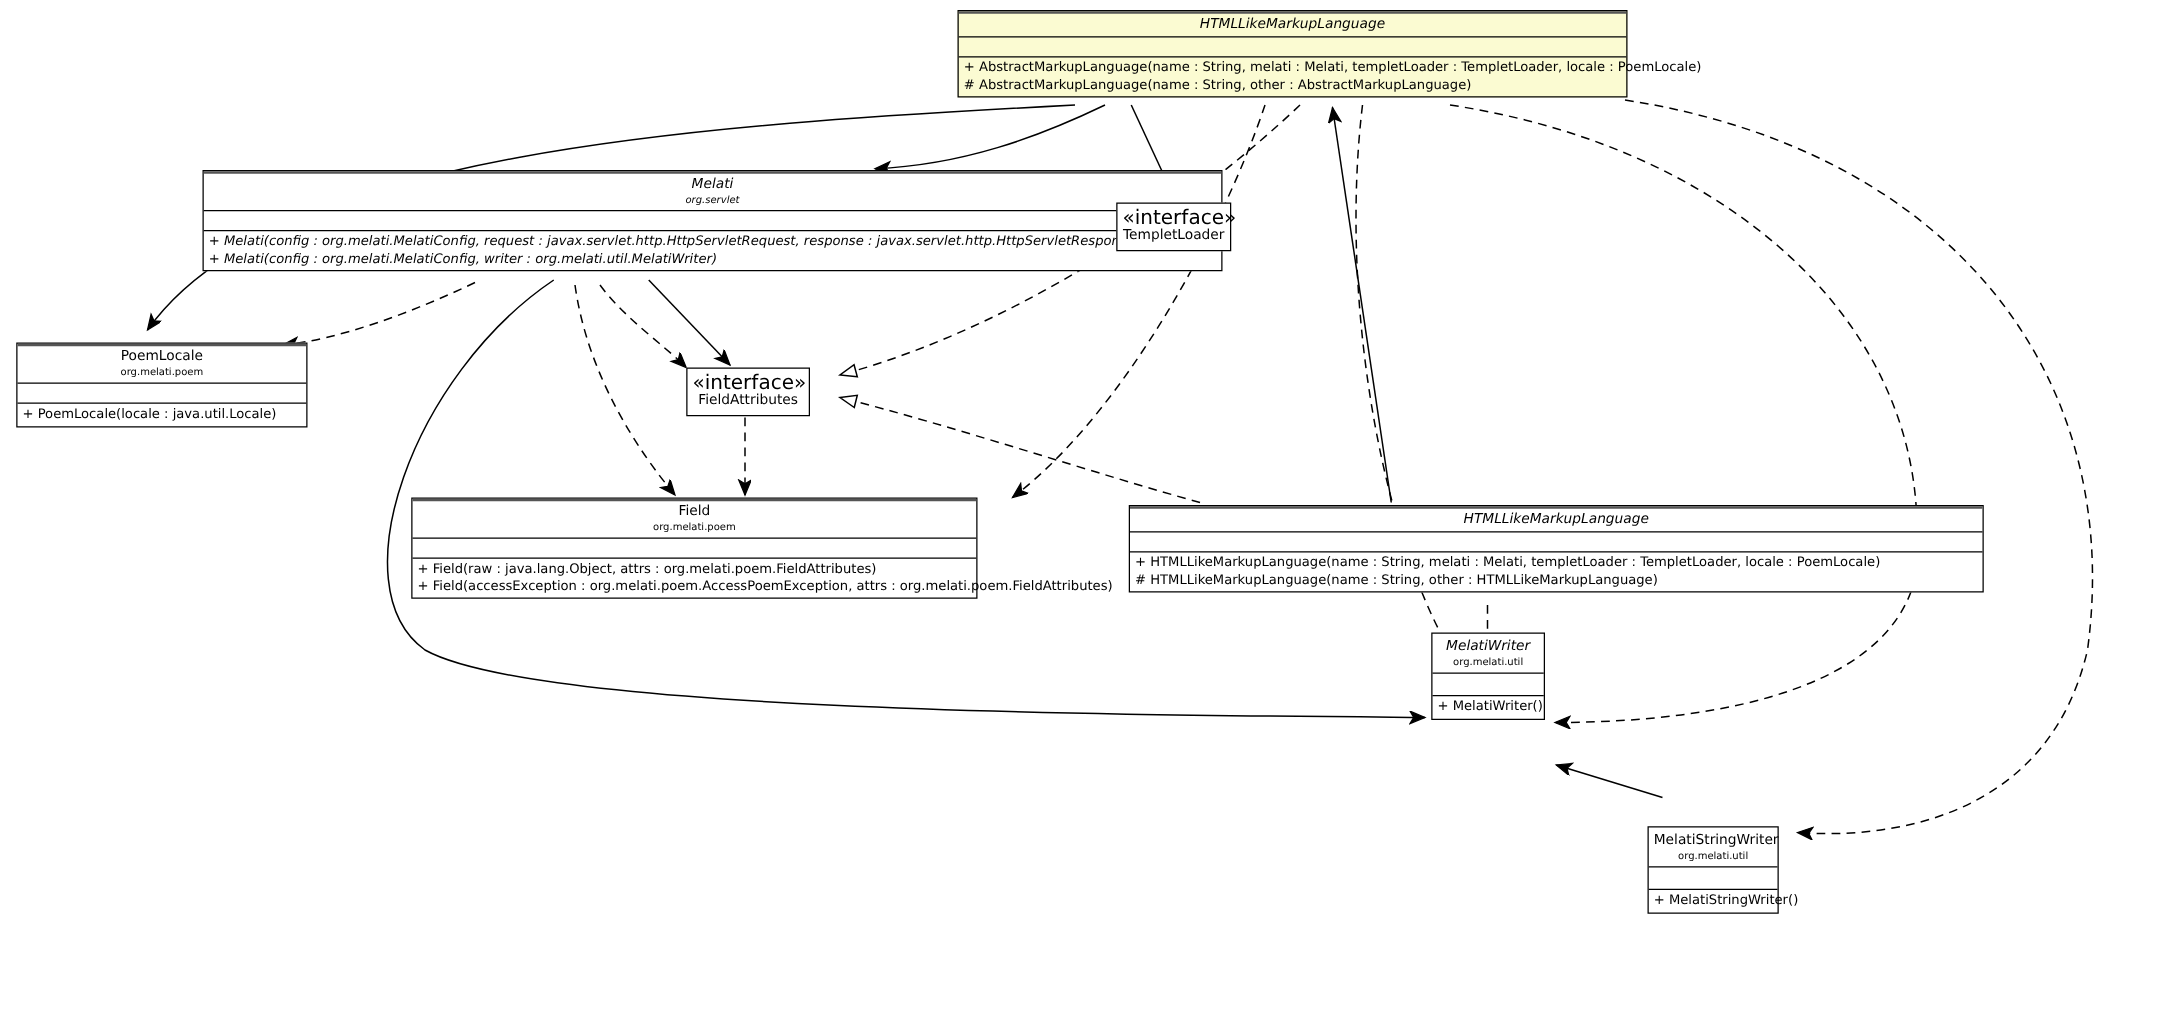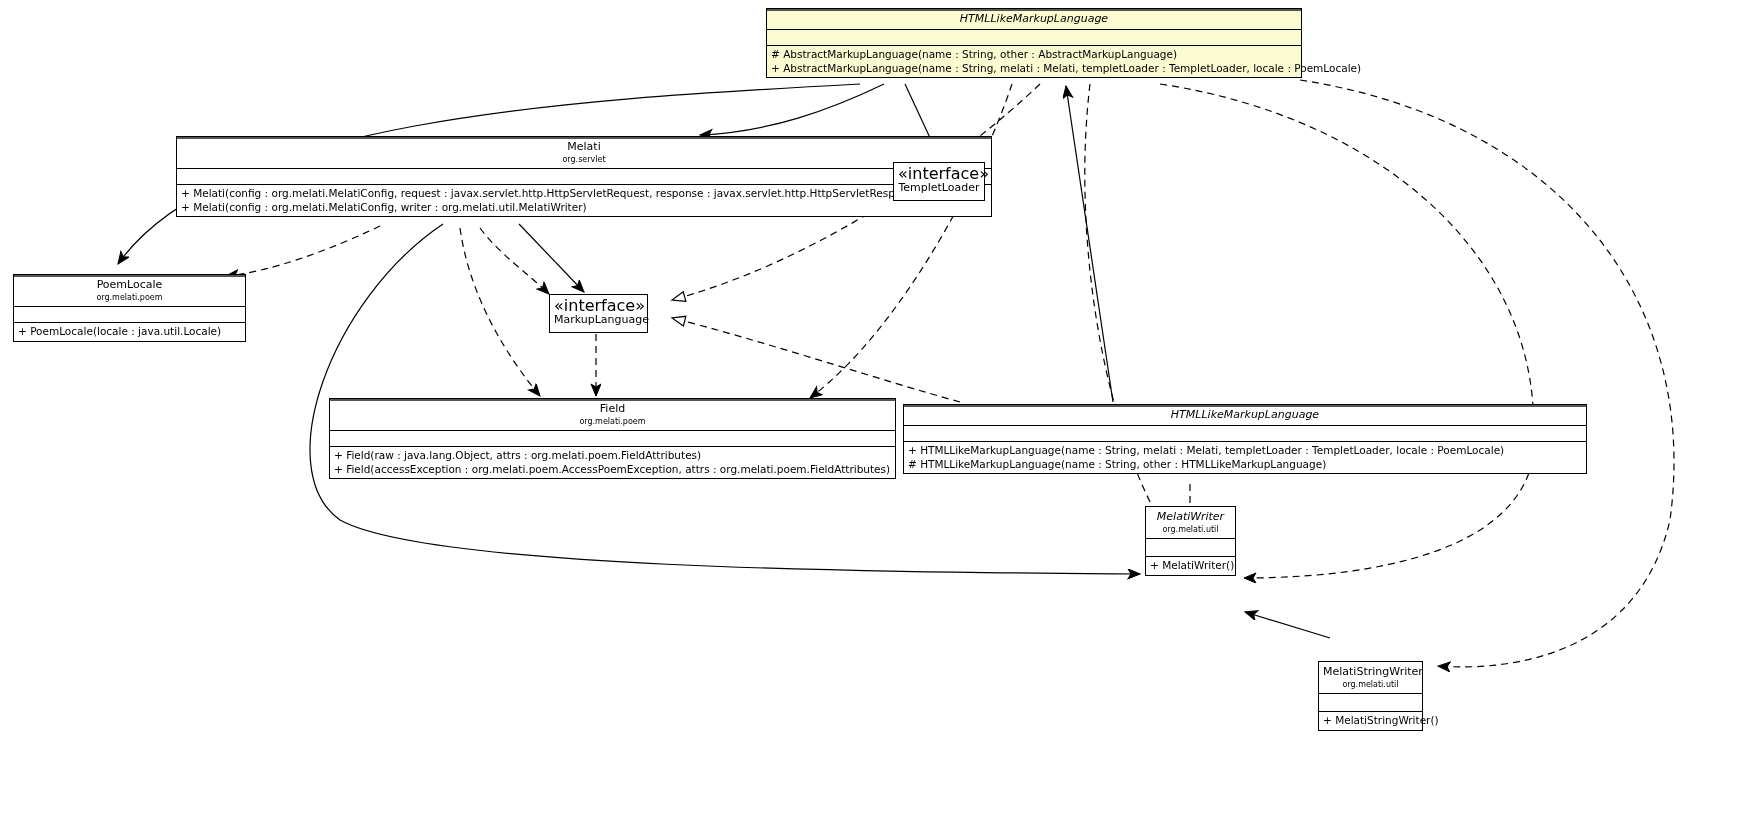--- a/index.html
+++ b/index.html
@@ -171,26 +171,26 @@
     </g>
   </svg>
 
   <div class="uml-class highlight" style="left:766px; top:8px; width:536px;">
     <div class="top-rule"></div>
     <div class="compartment head">
       <div class="cls-name italic">HTMLLikeMarkupLanguage</div>
     </div>
     <div class="compartment attrs"></div>
     <div class="compartment ops">
+      <div class="op">+ AbstractMarkupLanguage(name : String, melati : Melati, templetLoader : TempletLoader, locale : PoemLocale)</div>
       <div class="op"># AbstractMarkupLanguage(name : String, other : AbstractMarkupLanguage)</div>
-      <div class="op">+ AbstractMarkupLanguage(name : String, melati : Melati, templetLoader : TempletLoader, locale : PoemLocale)</div>
-    </div>
-  </div>
-
-  <div class="uml-class" style="left:176px; top:136px; width:816px;">
+    </div>
+  </div>
+
+  <div class="uml-class" style="left:162px; top:136px; width:816px;font-style:italic;">
     <div class="top-rule"></div>
     <div class="compartment head">
       <div class="cls-name">Melati</div>
       <div class="cls-pkg">org.servlet</div>
     </div>
     <div class="compartment attrs"></div>
     <div class="compartment ops">
       <div class="op">+ Melati(config : org.melati.MelatiConfig, request : javax.servlet.http.HttpServletRequest, response : javax.servlet.http.HttpServletResponse)</div>
       <div class="op">+ Melati(config : org.melati.MelatiConfig, writer : org.melati.util.MelatiWriter)</div>
     </div>
@@ -211,25 +211,25 @@
     </div>
     <div class="compartment attrs"></div>
     <div class="compartment ops">
       <div class="op">+ PoemLocale(locale : java.util.Locale)</div>
     </div>
   </div>
 
   <div class="uml-class" style="left:549px; top:294px; width:99px;">
     <div class="compartment head" style="border-bottom:none; padding:4px 4px 5px 4px;">
       <div class="cls-stereo">«interface»</div>
-      <div class="cls-name">MarkupLanguage</div>
-    </div>
-  </div>
-
-  <div class="uml-class" style="left:329px; top:398px; width:567px;">
+      <div class="cls-name">FieldAttributes</div>
+    </div>
+  </div>
+
+  <div class="uml-class" style="left:329px; top:398px; width:453px;">
     <div class="top-rule"></div>
     <div class="compartment head">
       <div class="cls-name">Field</div>
       <div class="cls-pkg">org.melati.poem</div>
     </div>
     <div class="compartment attrs"></div>
     <div class="compartment ops">
       <div class="op">+ Field(raw : java.lang.Object, attrs : org.melati.poem.FieldAttributes)</div>
       <div class="op">+ Field(accessException : org.melati.poem.AccessPoemException, attrs : org.melati.poem.FieldAttributes)</div>
     </div>

